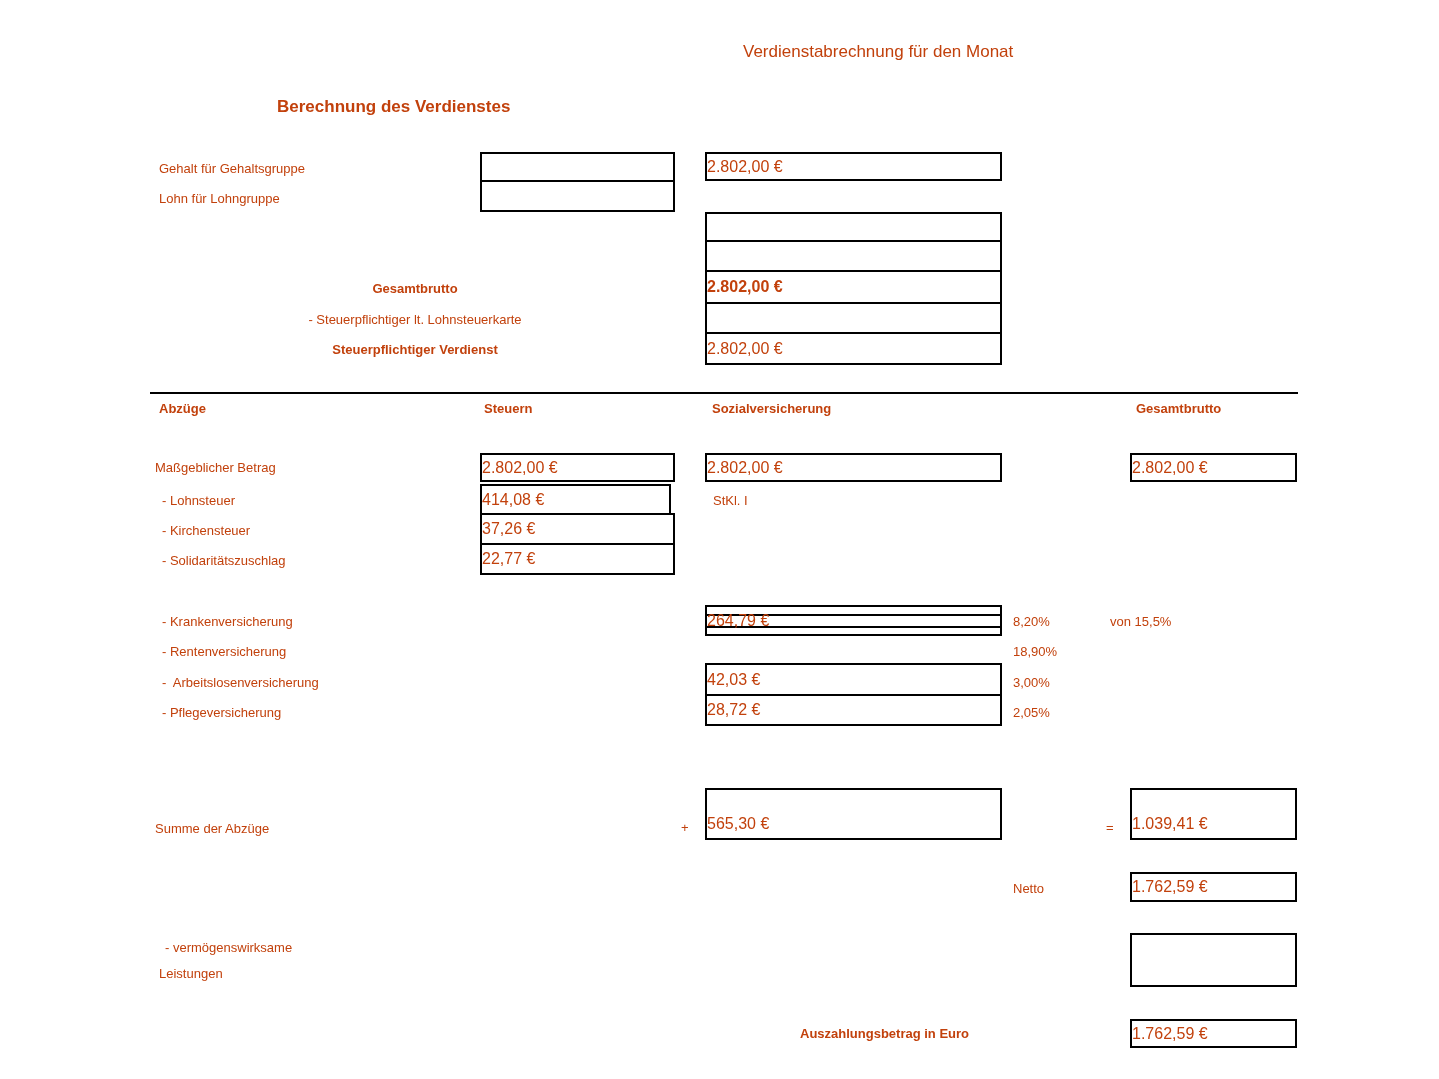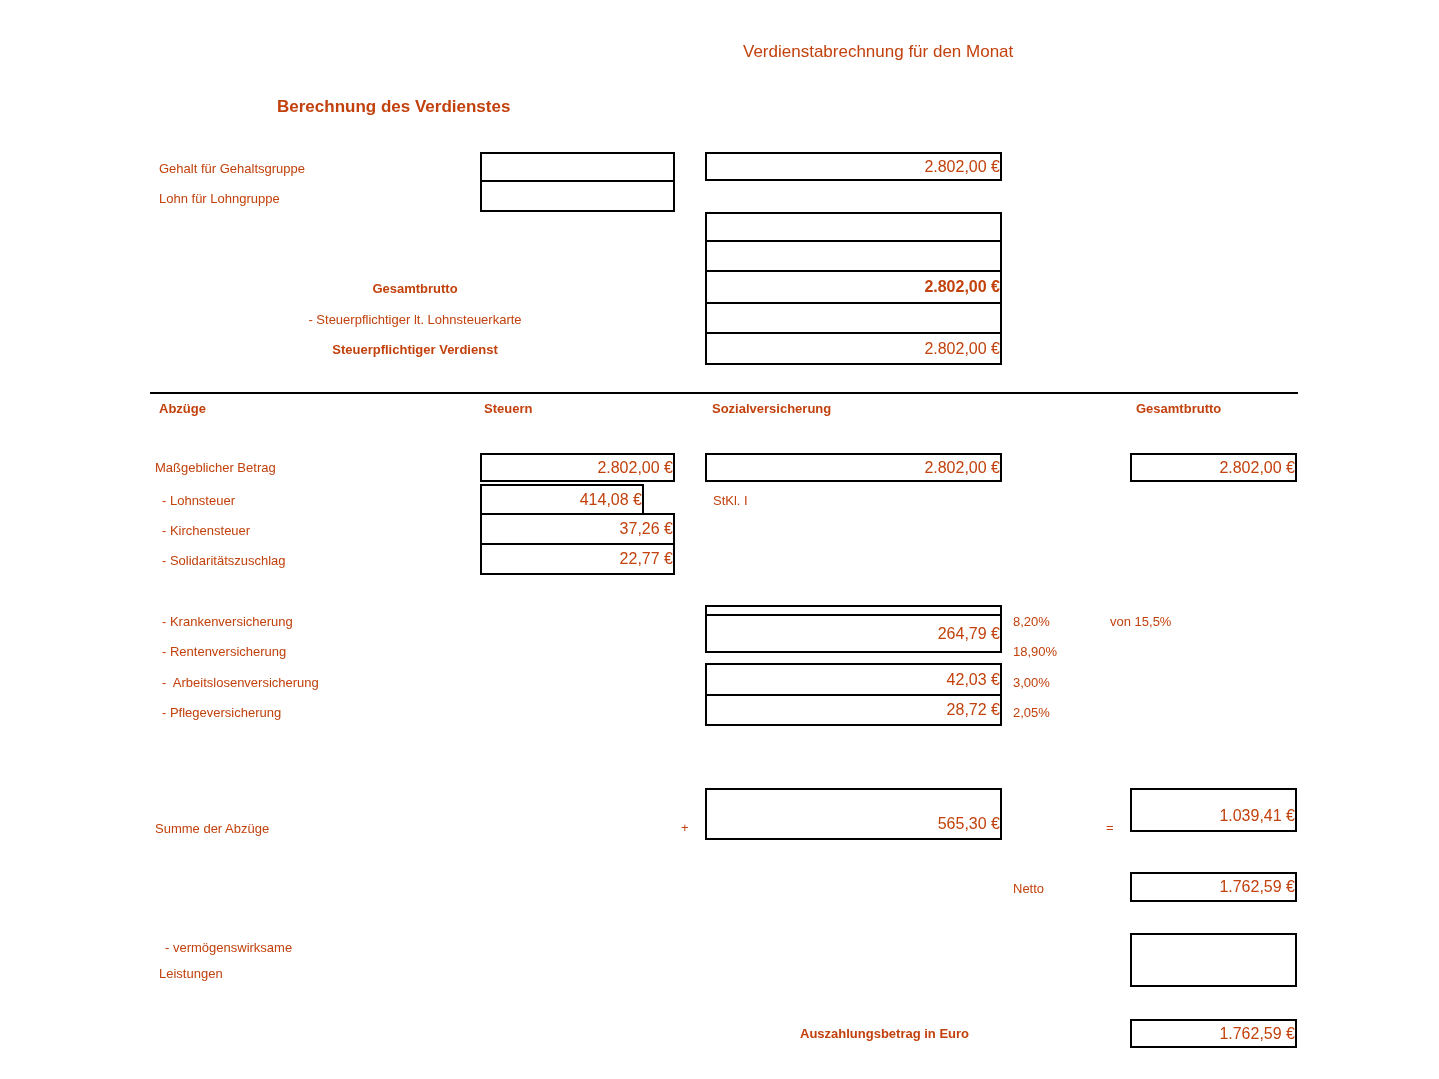--- a/index.html
+++ b/index.html
@@ -4,21 +4,21 @@
 <style>
   html,body{margin:0;padding:0;background:#fff;}
   .page{position:relative;width:1439px;height:1079px;background:#fff;overflow:hidden;
         font-family:"Liberation Sans","DejaVu Sans",sans-serif;color:#c2410c;}
   .lbl{position:absolute;font-size:13px;line-height:19px;white-space:pre;}
   .t17{font-size:17px;line-height:20px;}
   .b{font-weight:bold;}
   .right{}
   .center{text-align:center;}
   .box{position:absolute;border:2px solid #000;background:#fff;box-sizing:border-box;
-       display:flex;align-items:center;justify-content:flex-end;
+       display:flex;align-items:center;
        font-size:16px;white-space:pre;}
   .box.tall{align-items:flex-end;padding-bottom:5px;}
   .hr{position:absolute;background:#000;}
 </style>
 </head>
 <body>
 
 <div class="page">
 
   <div class="lbl t17" style="left:743px;top:42px">Verdienstabrechnung für den Monat</div>
@@ -58,21 +58,21 @@
     <span>2.802,00 €</span>
   </div>
   <div class="box" style="left:705px;top:453px;width:297px;height:29px">
     <span>2.802,00 €</span>
   </div>
   <div class="box" style="left:1130px;top:453px;width:167px;height:29px">
     <span>2.802,00 €</span>
   </div>
 
   <div class="lbl" style="left:162px;top:491px">- Lohnsteuer</div>
-  <div class="box" style="left:480px;top:484px;width:164px;height:31px">
+  <div class="box" style="left:480px;top:484px;width:191px;height:31px">
     <span>414,08 €</span>
   </div>
   <div class="lbl" style="left:713px;top:491px">StKl. I</div>
 
   <div class="lbl" style="left:162px;top:521px">- Kirchensteuer</div>
   <div class="box" style="left:480px;top:513px;width:195px;height:32px">
     <span>37,26 €</span>
   </div>
 
   <div class="lbl" style="left:162px;top:551px">- Solidaritätszuschlag</div>
@@ -81,21 +81,21 @@
   </div>
 
   <div class="lbl" style="left:162px;top:612px">- Krankenversicherung</div>
   <div class="box" style="left:705px;top:605px;width:297px;height:31px">
     <span>229,76 €</span>
   </div>
   <div class="lbl right" style="left:1013px;top:612px;width:80px">8,20%</div>
   <div class="lbl" style="left:1110px;top:612px">von 15,5%</div>
 
   <div class="lbl" style="left:162px;top:642px">- Rentenversicherung</div>
-  <div class="box" style="left:705px;top:614px;width:297px;height:39px">
+  <div class="box" style="left:705px;top:614px;width:297px;height:14px">
     <span>264,79 €</span>
   </div>
   <div class="lbl right" style="left:1013px;top:642px;width:80px">18,90%</div>
 
   <div class="lbl" style="left:162px;top:673px">-  Arbeitslosenversicherung</div>
   <div class="box" style="left:705px;top:663px;width:297px;height:33px">
     <span>42,03 €</span>
   </div>
   <div class="lbl right" style="left:1013px;top:673px;width:80px">3,00%</div>
 
@@ -104,21 +104,21 @@
     <span>28,72 €</span>
   </div>
   <div class="lbl right" style="left:1013px;top:703px;width:80px">2,05%</div>
 
   <div class="lbl right" style="left:155px;top:819px;width:248px">Summe der Abzüge</div>
   <div class="lbl" style="left:681px;top:818px">+</div>
   <div class="box tall" style="left:705px;top:788px;width:297px;height:52px">
     <span>565,30 €</span>
   </div>
   <div class="lbl" style="left:1106px;top:818px">=</div>
-  <div class="box tall" style="left:1130px;top:788px;width:167px;height:44px">
+  <div class="box tall" style="left:1130px;top:788px;width:167px;height:52px">
     <span>1.039,41 €</span>
   </div>
 
   <div class="lbl right" style="left:1013px;top:879px;width:80px">Netto</div>
   <div class="box" style="left:1130px;top:872px;width:167px;height:30px">
     <span>1.762,59 €</span>
   </div>
 
   <div class="lbl" style="left:165px;top:938px">- vermögenswirksame</div>
   <div class="lbl" style="left:159px;top:964px">Leistungen</div>

